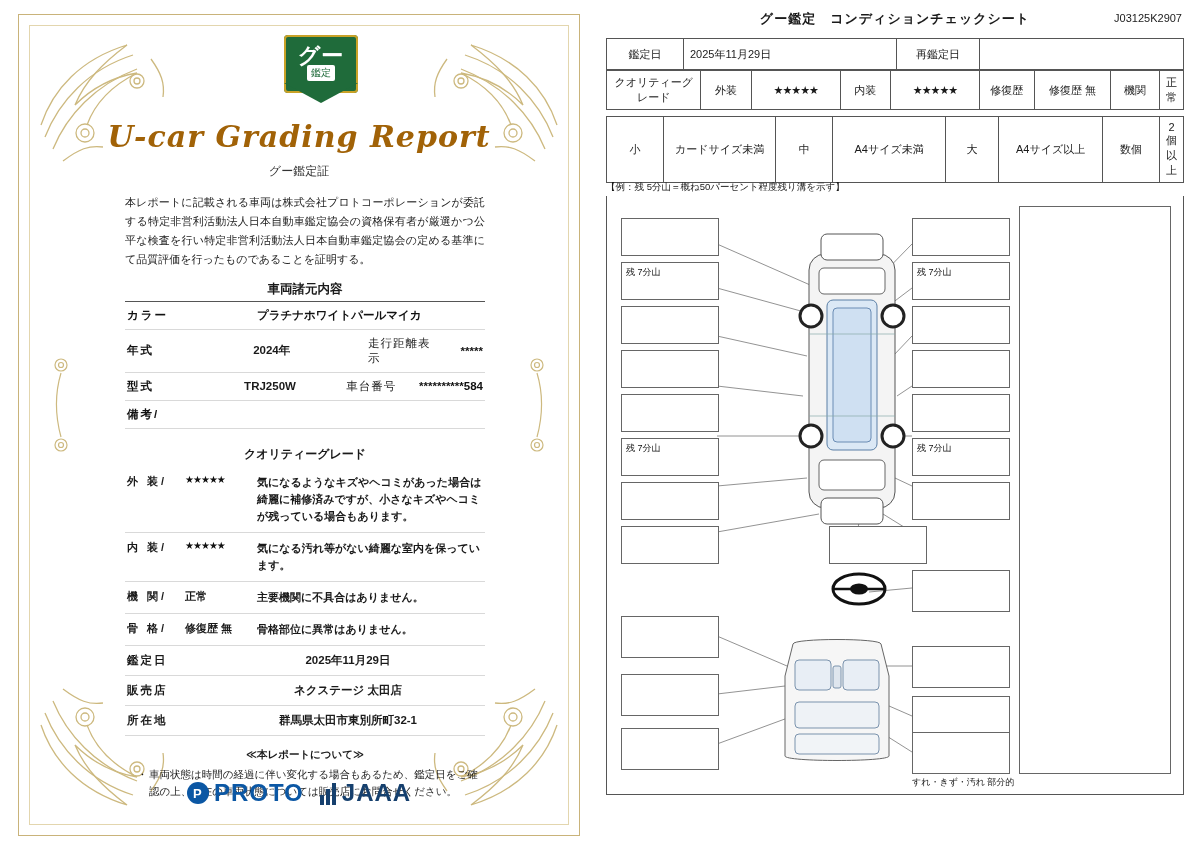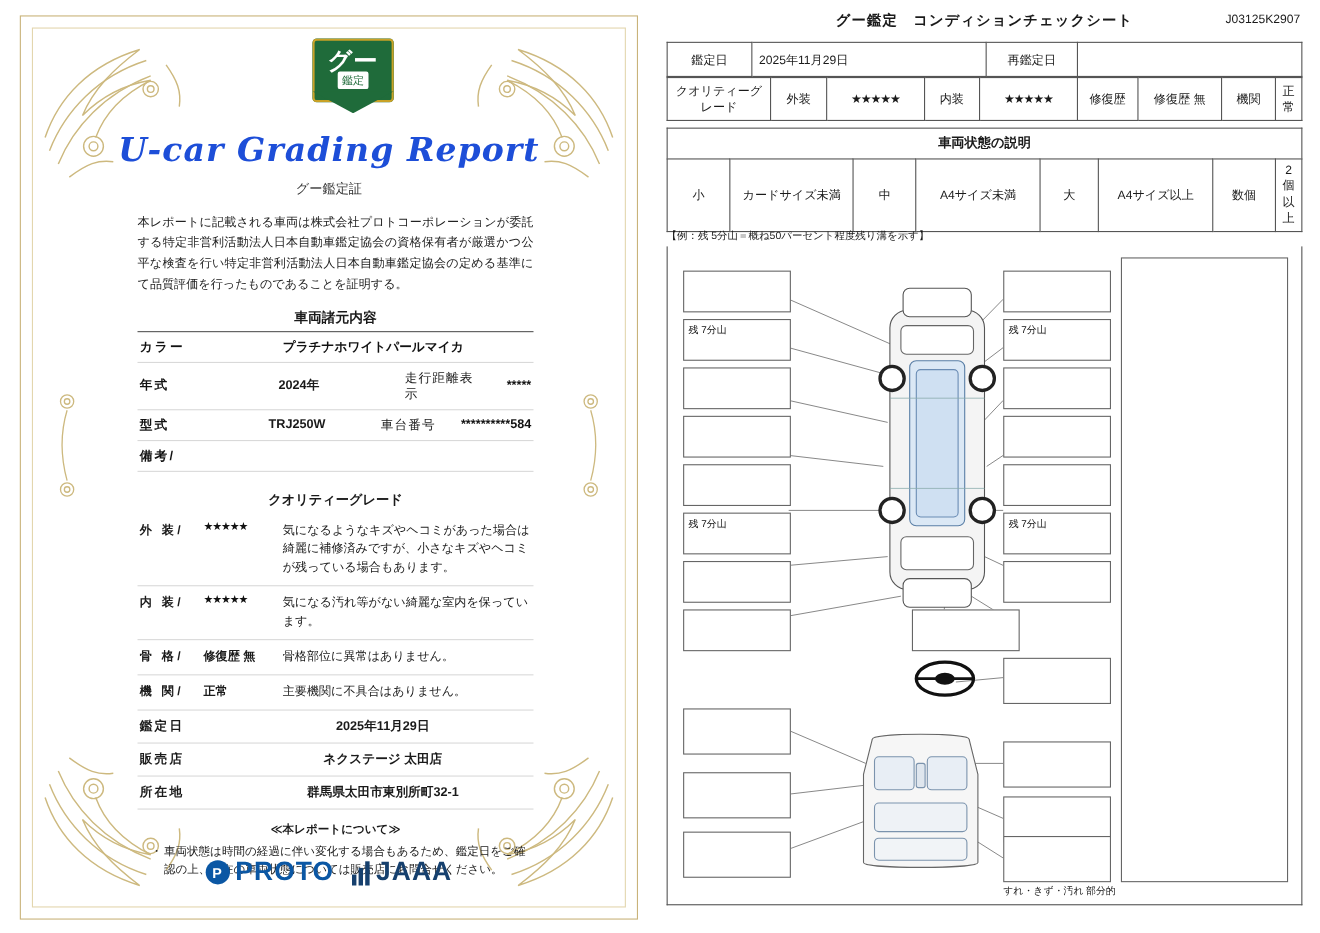--- a/index.html
+++ b/index.html
@@ -11,39 +11,39 @@
   .cert-inner{position:absolute;left:10px;top:10px;right:10px;bottom:10px;border:1px solid #e3d6ae;}
   .orn{position:absolute;color:#cdb97f;pointer-events:none;}
   .orn svg{display:block;}
 
   .logo{position:absolute;left:50%;transform:translateX(-50%);top:20px;width:70px;height:62px;margin-left:20px;}
   .logo .shield{width:74px;height:58px;background:#1f6b3a;border-radius:4px;position:relative;box-shadow:0 0 0 2px #c9a227 inset;}
   .logo .shield:after{content:"";position:absolute;left:0;right:0;bottom:-10px;height:20px;background:#1f6b3a;clip-path:polygon(0 0,100% 0,50% 100%);border-radius:0 0 4px 4px;}
   .logo .gtxt{position:absolute;left:0;right:0;top:6px;text-align:center;color:#fff;font-size:22px;font-weight:bold;letter-spacing:1px;z-index:2;}
   .logo .gsub{position:absolute;left:50%;transform:translateX(-50%);top:30px;background:#fff;color:#1f6b3a;font-size:10px;padding:1px 4px;border-radius:2px;z-index:3;white-space:nowrap;}
 
-  .cert-title{position:absolute;top:104px;left:0;right:0;text-align:center;font-family:"DejaVu Serif","Liberation Serif",serif;font-style:italic;font-weight:bold;font-size:30px;color:#1d4ed8;letter-spacing:1px;}
+  .cert-title{position:absolute;top:104px;left:0;right:0;text-align:center;font-family:"DejaVu Serif","Liberation Serif",serif;font-style:italic;font-weight:bold;font-size:30px;color:#a16207;letter-spacing:1px;}
   .cert-subtitle{position:absolute;top:148px;left:0;right:0;text-align:center;font-size:12px;color:#333;}
 
   .cert-body{position:absolute;left:106px;top:178px;width:360px;}
   .lead{font-size:11px;line-height:1.72;color:#222;text-align:justify;}
 
   .sec-title{margin-top:12px;text-align:center;font-size:12.5px;font-weight:bold;padding-bottom:3px;border-bottom:1px solid #555;}
   .row{display:flex;align-items:center;border-bottom:1px solid #d9d9d9;padding:6px 2px;font-size:11.5px;}
   .row .lab{width:86px;font-weight:bold;letter-spacing:2px;color:#111;}
   .row .val{flex:1;font-weight:bold;color:#111;}
   .row .lab2{width:74px;font-weight:normal;letter-spacing:1px;}
   .row .val2{width:120px;font-weight:bold;}
   .row .val-indent{padding-left:44px;}
 
   .sec-title2{margin-top:10px;text-align:center;font-size:12px;font-weight:bold;padding:7px 0 4px;}
   .grow{display:flex;align-items:flex-start;border-bottom:1px solid #d9d9d9;padding:7px 2px;font-size:11px;}
   .grow .g-lab{width:58px;font-weight:bold;letter-spacing:3px;}
   .grow .g-star{width:72px;font-size:10px;letter-spacing:-1px;color:#111;}
-  .grow .g-txt{flex:1;line-height:1.55;}
+  .grow .g-txt{flex:1;line-height:1.55;font-weight:bold;}
   .grow .g-mid{width:72px;font-weight:bold;}
 
   .frow{display:flex;border-bottom:1px solid #d9d9d9;font-size:11.5px;padding:7px 2px;}
   .frow .f-lab{width:86px;font-weight:bold;letter-spacing:2px;}
   .frow .f-val{flex:1;text-align:center;font-weight:bold;}
 
   .notes{margin-top:10px;font-size:10.5px;line-height:1.62;}
   .notes .nt-h{font-weight:bold;text-align:center;margin-bottom:3px;}
   .notes ul{margin:0;padding-left:14px;list-style:none;}
   .notes li{position:relative;padding-left:10px;margin-bottom:2px;}
@@ -199,28 +199,28 @@
         <div class="g-lab">外 装/</div>
         <div class="g-star">★★★★★</div>
         <div class="g-txt">気になるようなキズやヘコミがあった場合は綺麗に補修済みですが、小さなキズやヘコミが残っている場合もあります。</div>
       </div>
       <div class="grow">
         <div class="g-lab">内 装/</div>
         <div class="g-star">★★★★★</div>
         <div class="g-txt">気になる汚れ等がない綺麗な室内を保っています。</div>
       </div>
       <div class="grow">
+        <div class="g-lab">機 関/</div>
+        <div class="g-mid">正常</div>
+        <div class="g-txt">主要機関に不具合はありません。</div>
+      </div>
+      <div class="grow">
         <div class="g-lab">骨 格/</div>
         <div class="g-mid">修復歴 無</div>
         <div class="g-txt">骨格部位に異常はありません。</div>
-      </div>
-      <div class="grow">
-        <div class="g-lab">機 関/</div>
-        <div class="g-mid">正常</div>
-        <div class="g-txt">主要機関に不具合はありません。</div>
       </div>
 
       <div class="frow">
         <div class="f-lab">鑑定日</div>
         <div class="f-val">2025年11月29日</div>
       </div>
       <div class="frow">
         <div class="f-lab">販売店</div>
         <div class="f-val">ネクステージ 太田店</div>
       </div>
@@ -282,21 +282,20 @@
         <td class="c" style="width:52px">修復歴</td>
         <td class="c" style="width:80px">修復歴 無</td>
         <td class="c" style="width:44px">機関</td>
         <td class="c">正常</td>
       </tr>
     </tbody>
       </table>
 
     <div style="height:6px"></div>
 
-    <div class="explain-h">車両状態の説明</div>
 
     <table class="t size-tbl" style="border-top:none;">
       <tbody>
           <tr>
         <td class="c" style="width:48px">小</td>
         <td class="c" style="width:110px">カードサイズ未満</td>
         <td class="c" style="width:48px">中</td>
         <td class="c" style="width:110px">A4サイズ未満</td>
         <td class="c" style="width:44px">大</td>
         <td class="c" style="width:100px">A4サイズ以上</td>

